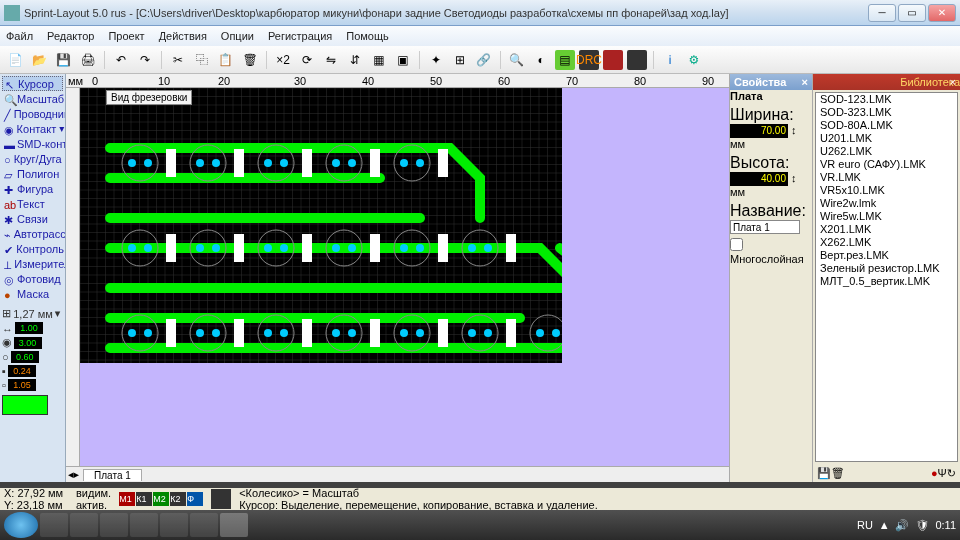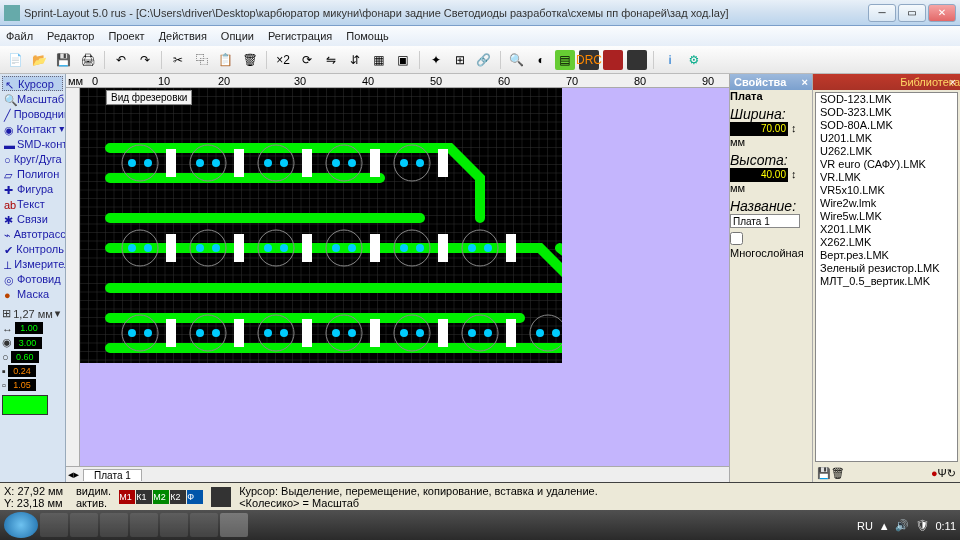--- a/index.html
+++ b/index.html
@@ -33,40 +33,40 @@
 .pcb { position: absolute; left: 0; top: 0; width: 482px; height: 275px; background: #000; }
 .millview { position: absolute; left: 26px; top: 2px; background: #f5f5f5; border: 1px solid #888; padding: 1px 4px; font-size: 10px; }
 .tabbar { height: 16px; background: #eee; border-top: 1px solid #aaa; display: flex; align-items: center; }
 .tab { padding: 0 10px; background: #fff; border: 1px solid #aaa; border-bottom: none; font-size: 10px; margin-left: 4px; }
 .rpanel { width: 83px; background: #ece9d8; border-left: 1px solid #aaa; display: flex; flex-direction: column; }
 .panelhdr { height: 16px; background: linear-gradient(#9db9dc,#7ba0ce); color: #fff; font-weight: bold; font-size: 10px; display: flex; align-items: center; padding: 0 4px; justify-content: space-between; }
 .panelhdr .x { cursor: pointer; }
 .panelbody { flex: 1; font-size: 10px; overflow: hidden; }
 .phead { font-weight: bold; margin-bottom: 4px; }
 .prow { margin-bottom: 4px; }
-.prow label { display: block; font-size: 14px; font-style: italic; }
+.prow label { display: block; font-size: 16px; }
 .numf { width: 58px; height: 14px; background: #000; color: #ff0; text-align: right; padding-right: 2px; display: inline-block; font-size: 10px; line-height: 14px; }
 .txtf { width: 70px; height: 14px; border: 1px solid #888; font-size: 10px; padding: 0 2px; }
 .lib { width: 148px; background: #ece9d8; border-left: 1px solid #aaa; display: flex; flex-direction: column; }
 .libhdr { height: 16px; background: linear-gradient(#c0392b,#a93226); color: #ffd966; font-size: 10px; display: flex; align-items: center; justify-content: flex-end; position: relative; }
 .libhdr .x { position: absolute; right: 4px; color: #fff; }
 .liblist { flex: 1; background: #fff; overflow-y: auto; font-size: 10px; border: 1px solid #888; margin: 2px; }
 .libitem { padding: 0 4px; white-space: nowrap; height: 13px; line-height: 13px; }
 .libicons { height: 18px; display: flex; justify-content: space-between; padding: 0 4px; align-items: center; }
 .preview { height: 170px; background: #000; margin: 4px 2px 2px; position: relative; }
 .preview-txt { position: absolute; bottom: 2px; width: 100%; text-align: center; color: #aaa; font-size: 9px; }
-.statusbar { height: 28px; background: #ece9d8; border-top: 1px solid #404040; display: flex; align-items: center; font-size: 10px; padding: 0 4px; gap: 8px; }
+.statusbar { height: 28px; background: #ece9d8; border-top: 6px solid #404040; display: flex; align-items: center; font-size: 10px; padding: 0 4px; gap: 8px; }
 .coordbox { width: 64px; }
 .layerbox { display: flex; gap: 1px; }
 .layer { width: 16px; height: 14px; color: #fff; font-size: 9px; text-align: left; line-height: 14px; }
 .taskbar { height: 30px; background: linear-gradient(#505050,#2a2a2a); display: flex; align-items: center; padding: 0 4px; gap: 2px; }
 .startbtn { width: 34px; height: 26px; background: radial-gradient(circle,#6ec2f0,#1a6aa8); border-radius: 50%; }
 .taskicon { width: 28px; height: 24px; background: rgba(255,255,255,0.1); border-radius: 2px; }
 .taskicon.active { background: rgba(255,255,255,0.25); }
-.tray { margin-left: auto; display: flex; align-items: flex-end; gap: 6px; color: #fff; font-size: 10px; }
+.tray { margin-left: auto; display: flex; align-items: center; gap: 6px; color: #fff; font-size: 10px; }
 </style>
 </head>
 <body>
 
 <div class="titlebar">
   <span class="icon"></span>
   <span class="title">Sprint-Layout 5.0 rus   - [C:\Users\driver\Desktop\карбюратор микуни\фонари задние Светодиоды разработка\схемы пп фонарей\зад ход.lay]</span>
   <div class="winbtns">
     <div class="winbtn">─</div>
     <div class="winbtn">▭</div>
@@ -427,22 +427,22 @@
   </div>
   <div class="layerbox">
     <div class="layer" style="background:#a00">М1</div>
     <div class="layer" style="background:#333">К1</div>
     <div class="layer" style="background:#080">М2</div>
     <div class="layer" style="background:#333">К2</div>
     <div class="layer" style="background:#05a">Ф</div>
   </div>
   <div style="width:20px;height:20px;background:#333"></div>
   <div>
+    <div>&lt;Колесико&gt; = Масштаб</div>
     <div>Курсор: Выделение, перемещение, копирование, вставка и удаление.</div>
-    <div>&lt;Колесико&gt; = Масштаб</div>
   </div>
 </div>
 
 <div class="taskbar">
   <div class="startbtn"></div>
   <div class="taskicon"></div>
   <div class="taskicon"></div>
   <div class="taskicon"></div>
   <div class="taskicon"></div>
   <div class="taskicon"></div>

